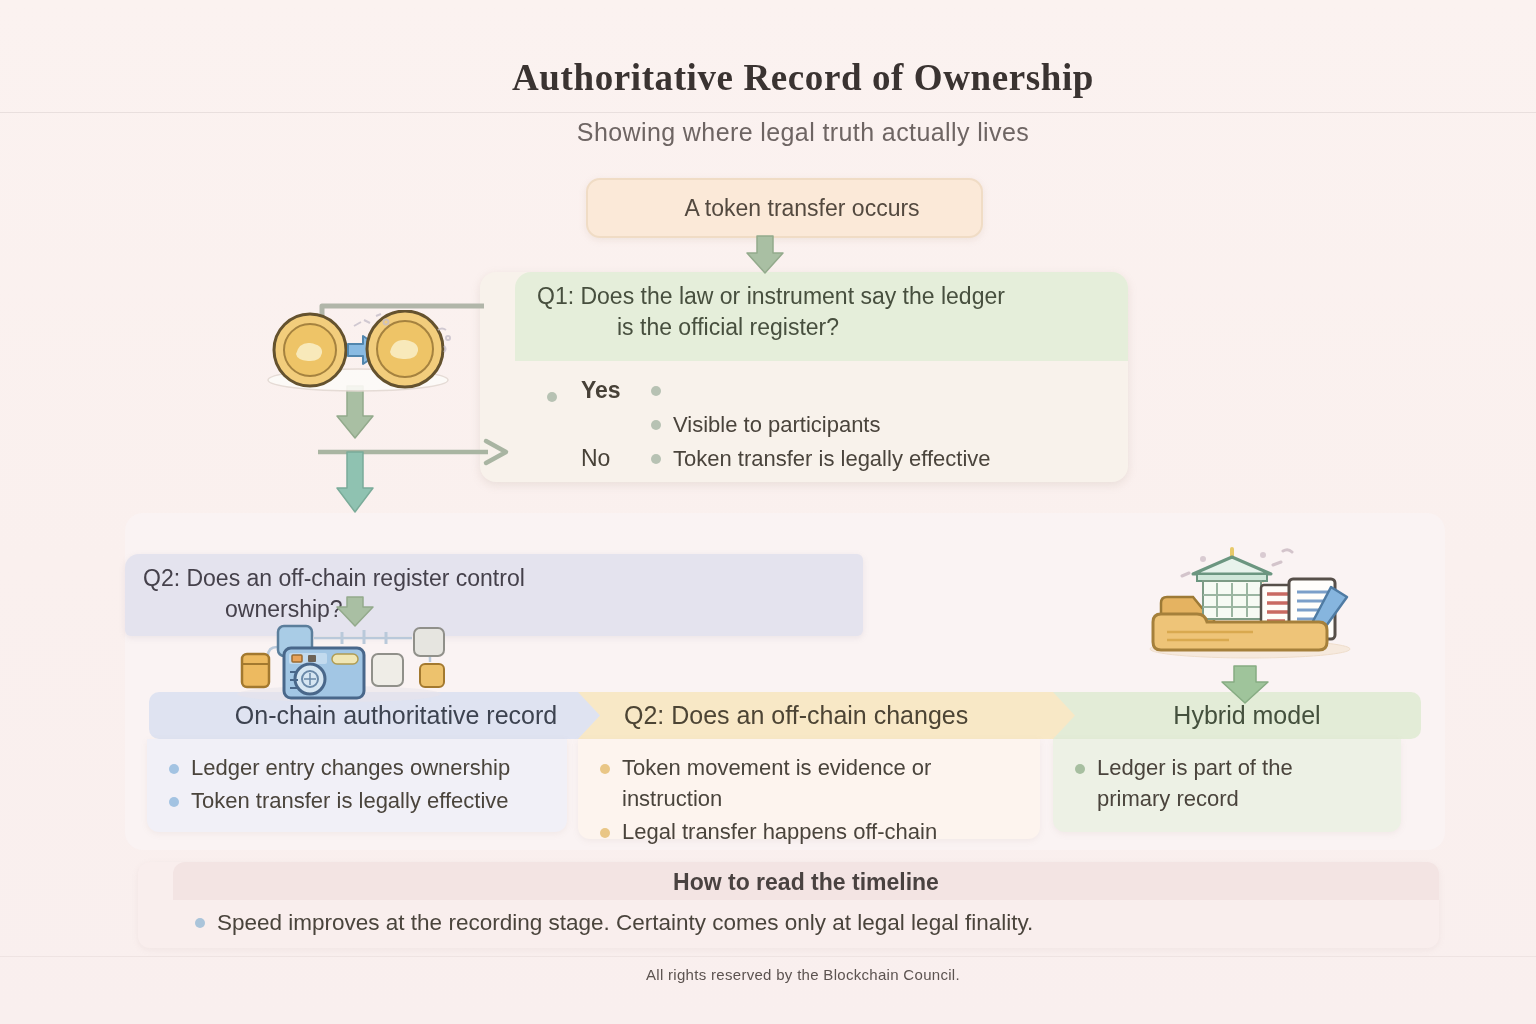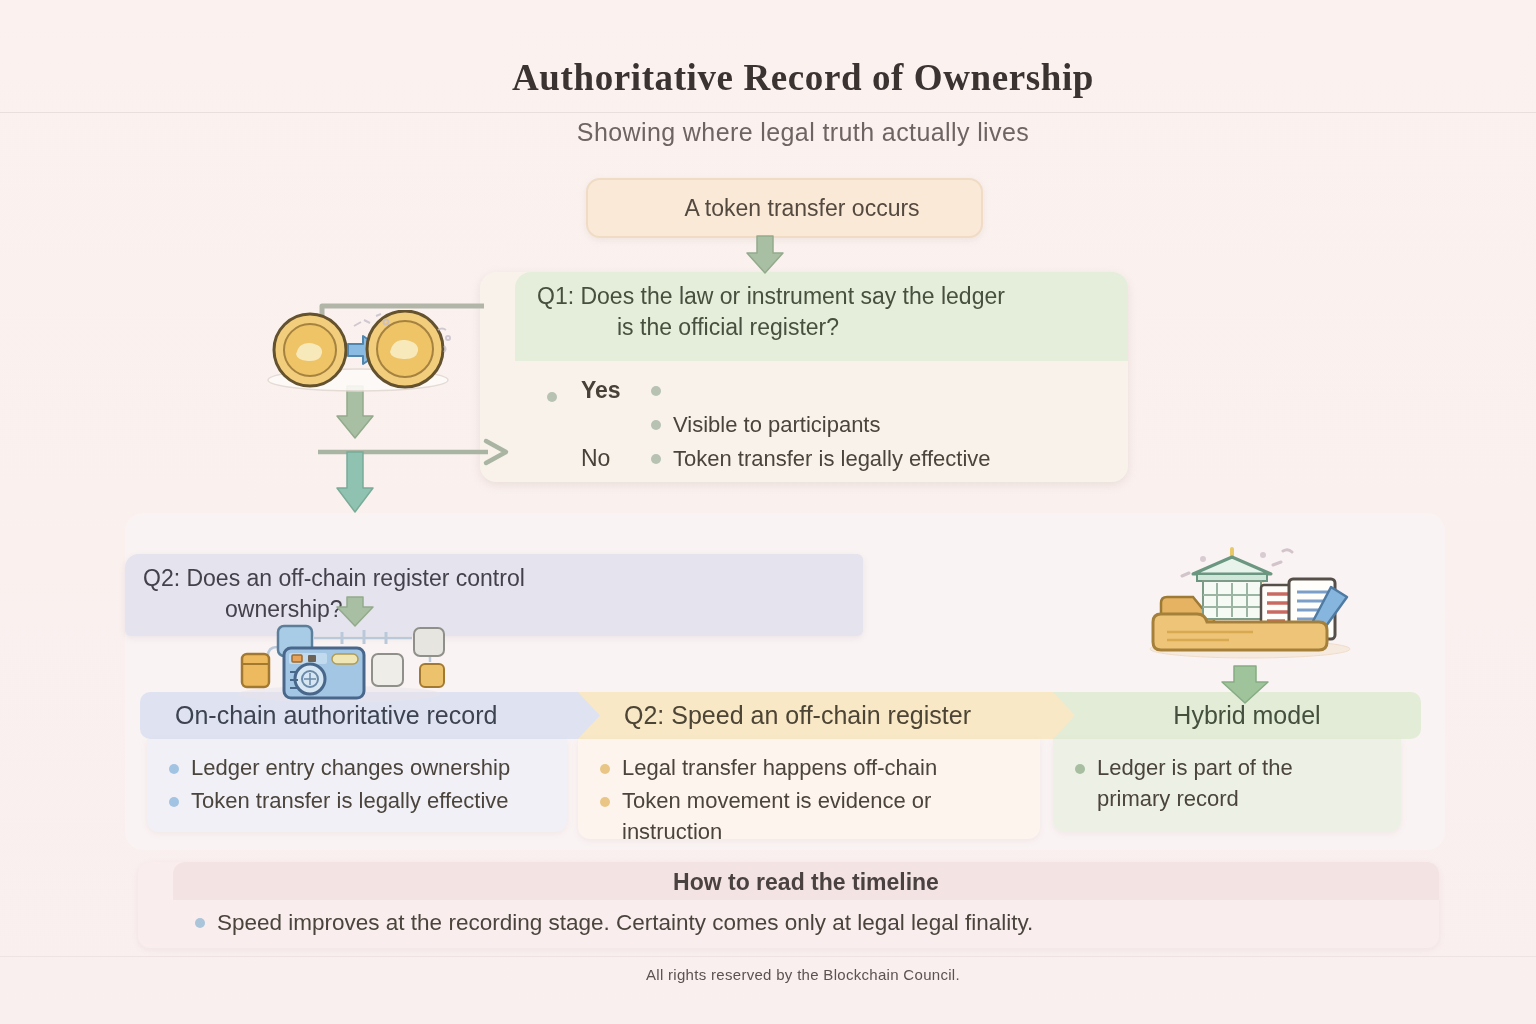--- a/index.html
+++ b/index.html
@@ -49,23 +49,23 @@
 
   
   .q2-node { left:125px; top:513px; width:738px; height:82px;
     background:#e4e3ee; border-radius:14px 6px 6px 6px;
     padding:9px 0 0 18px; font-size:23px; line-height:31px; color:#45414b;
     box-shadow:0 2px 6px rgba(150,140,165,.14); box-sizing:border-box;margin-top:41px; }
   .q2-line2 { padding-left:82px; }
 
   
   .banner { top:692px; height:47px; display:flex; align-items:center; font-size:25px; }
-  .banner-onchain { left:140px; width:424px; background:#dfe3f1; color:#3d4350;
+  .banner-onchain { left:149px; width:424px; background:#dfe3f1; color:#3d4350;
     clip-path:polygon(0 0,calc(100% - 26px) 0,100% 50%,calc(100% - 26px) 100%,0 100%);
-    border-radius:10px 0 0 10px; padding-right:24px; }
+    border-radius:10px 0 0 10px; justify-content:center; padding-right:24px; }
   .banner-offchain { left:578px; width:474px; background:#f8e8c6; color:#4c4434;
     clip-path:polygon(0 0,calc(100% - 26px) 0,100% 50%,calc(100% - 26px) 100%,0 100%,22px 50%);
     padding-left:46px; }
   .banner-hybrid { left:1053px; width:348px; background:#e3ecd7; color:#44503d;
     clip-path:polygon(0 0,100% 0,100% 100%,0 100%,22px 50%);
     border-radius:0 10px 10px 0; justify-content:center; padding-left:20px; }
 
   
   .outcome-box { top:739px; border-radius:0 0 12px 12px; padding:13px 0 0 22px;
     box-sizing:border-box; box-shadow:0 2px 6px rgba(170,150,140,.10); }
@@ -137,44 +137,44 @@
 
   <div class="abs q2-node">
     <div>Q2: Does an off-chain register control</div>
     <div class="q2-line2">ownership?</div>
   </div>
 
   <div class="abs banner banner-onchain">
     <span>On-chain authoritative record</span>
   </div>
   <div class="abs banner banner-offchain">
-    <span>Q2: Speed an off-chain register</span>
+    <span>Q2: Does an off-chain changes</span>
   </div>
   <div class="abs banner banner-hybrid">
     <span>Hybrid model</span>
   </div>
 
   <div class="abs outcome-box box-onchain">
     <div class="point">
       <span class="dot dot-blue"></span>
       <span>Ledger entry changes ownership</span>
     </div>
     <div class="point">
       <span class="dot dot-blue"></span>
       <span>Token transfer is legally effective</span>
     </div>
   </div>
   <div class="abs outcome-box box-offchain">
     <div class="point">
       <span class="dot dot-tan"></span>
+      <span class="wrap-330">Token movement is evidence or instruction</span>
+    </div>
+    <div class="point">
+      <span class="dot dot-tan"></span>
       <span>Legal transfer happens off-chain</span>
-    </div>
-    <div class="point">
-      <span class="dot dot-tan"></span>
-      <span class="wrap-330">Token movement is evidence or instruction</span>
     </div>
   </div>
   <div class="abs outcome-box box-hybrid">
     <div class="point">
       <span class="dot dot-green"></span>
       <span class="wrap-230">Ledger is part of the primary record</span>
     </div>
   </div>
 
   <div class="abs timeline-node">

